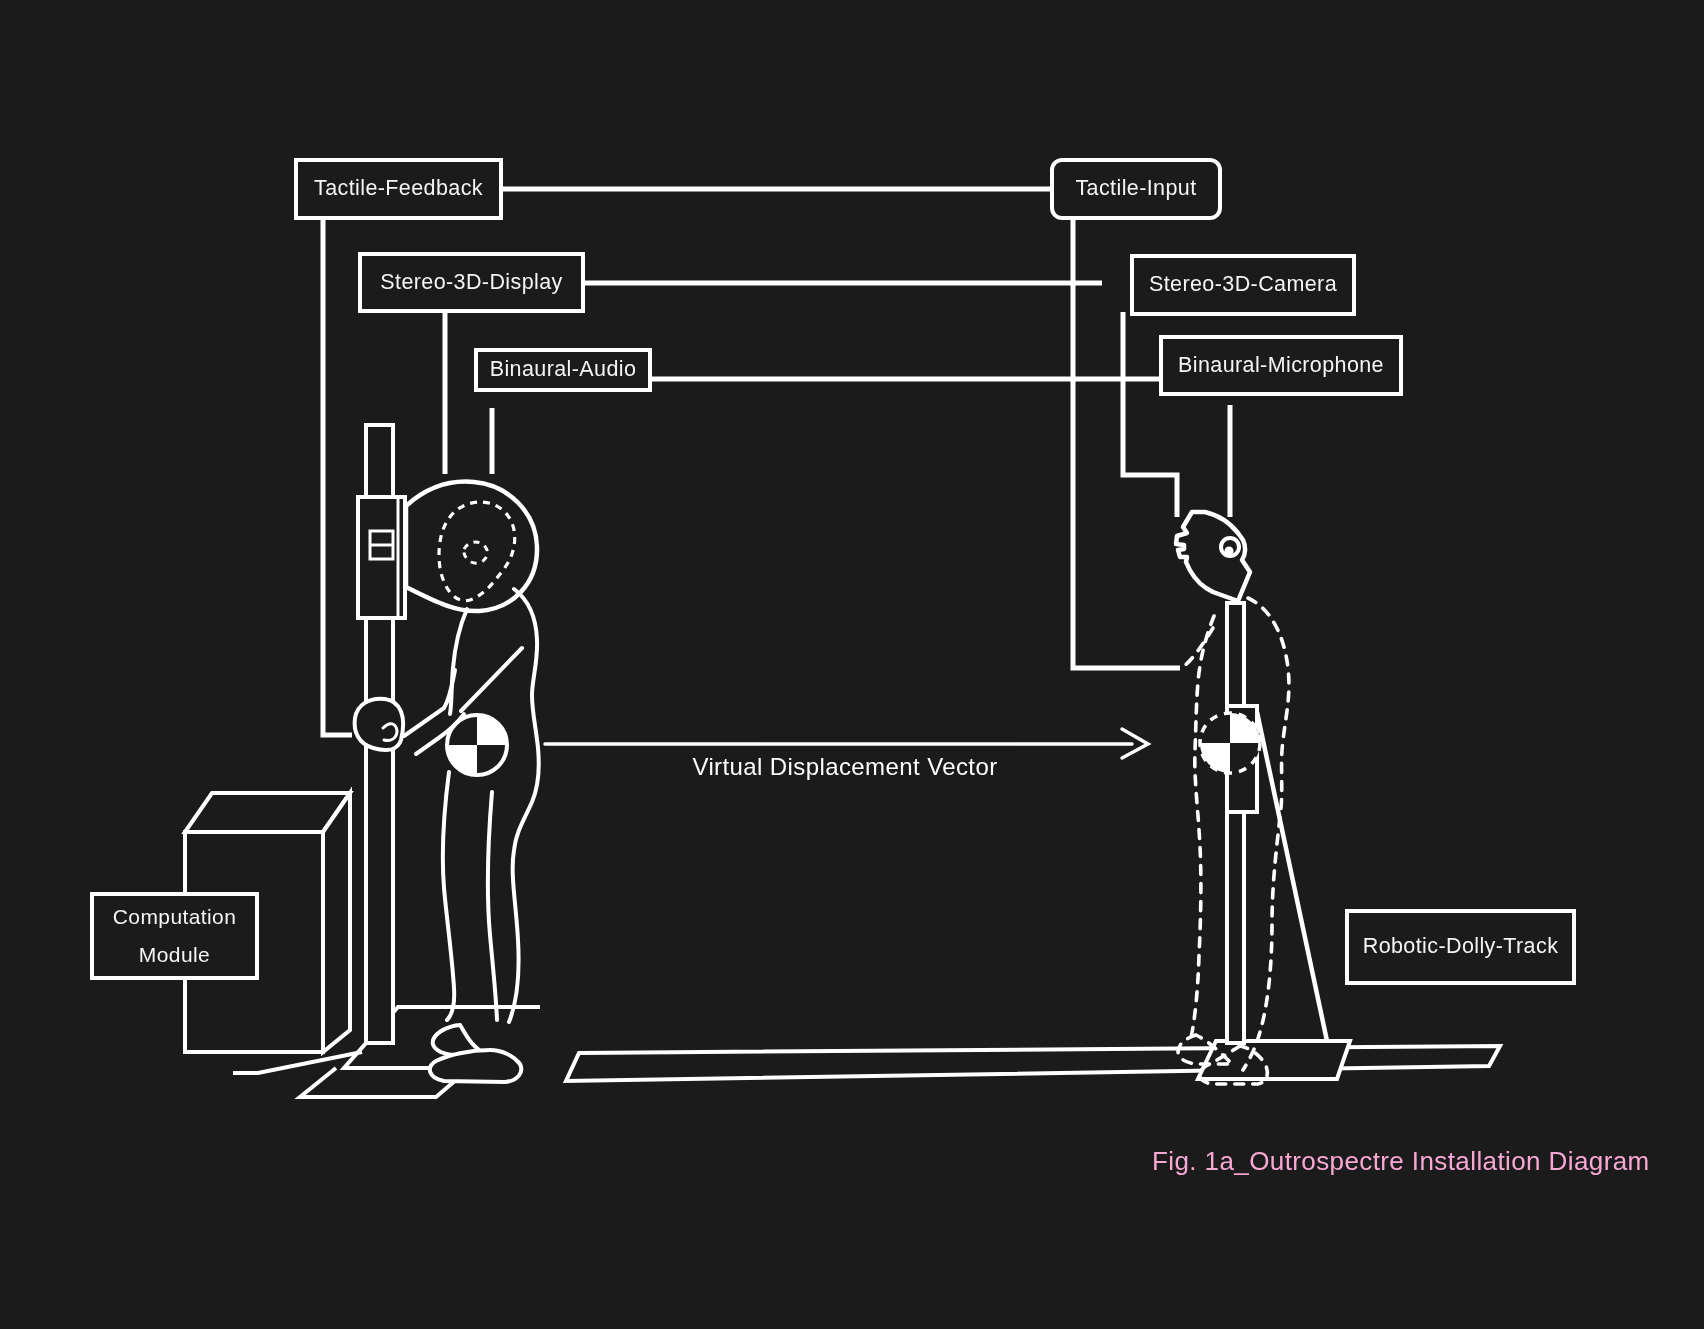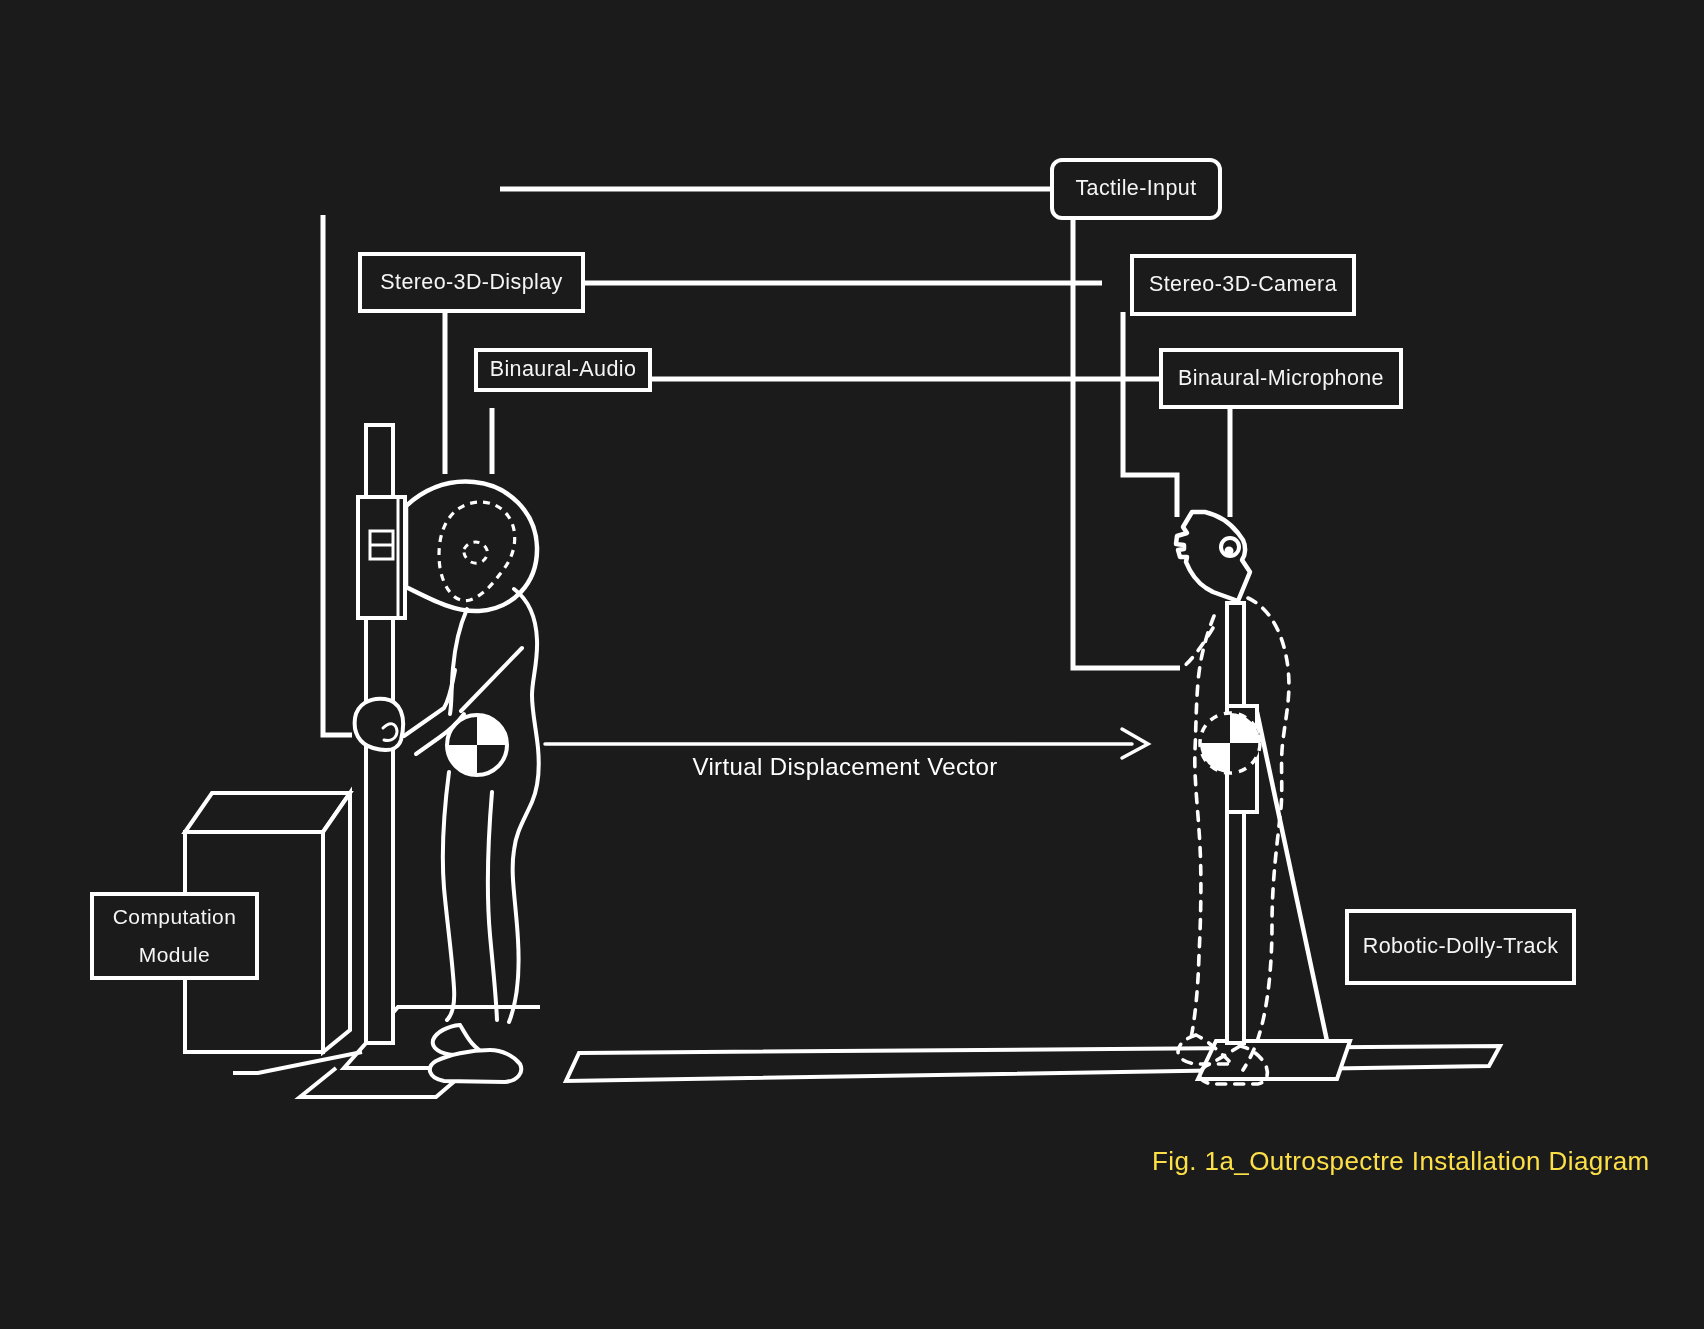--- a/index.html
+++ b/index.html
@@ -15,30 +15,30 @@
     display:flex;align-items:center;justify-content:center;
     color:#f5f5f5;font-size:21.5px;letter-spacing:.4px;
     text-align:center;line-height:1.35;white-space:nowrap;
   }
   .labelbox.two-line{white-space:normal;line-height:1.8;font-size:21px;}
   .floatlabel{
     position:absolute;color:#ffffff;font-size:24px;letter-spacing:.4px;
     text-align:center;
   }
   .caption{
-    position:absolute;color:#fde047;font-size:26px;letter-spacing:.4px;
+    position:absolute;color:#f9a8d4;font-size:26px;letter-spacing:.4px;
     white-space:nowrap;
   }
   
   #b-tactile-feedback {left:294px;top:158px;width:209px;height:62px;}
   #b-stereo-3d-display{left:358px;top:252px;width:227px;height:61px;}
   #b-binaural-audio   {left:474px;top:348px;width:178px;height:44px;}
   #b-tactile-input    {left:1050px;top:158px;width:172px;height:62px;border-radius:12px;}
   #b-stereo-3d-camera {left:1098px;top:254px;width:226px;height:62px;margin-left:32px;}
-  #b-binaural-microphone{left:1159px;top:348px;width:244px;height:61px;text-align:right;}
+  #b-binaural-microphone{left:1159px;top:335px;width:244px;height:61px;text-align:right;}
   #b-computation-module{left:90px;top:892px;width:169px;height:88px;flex-direction:column;}
   #b-robotic-dolly-track{left:1345px;top:909px;width:231px;height:76px;}
   #l-arrow{left:645px;top:753px;width:400px;}
   #l-caption{left:1152px;top:1146px;}
 </style>
 </head>
 <body>
 
 <div class="stage">
 
@@ -142,20 +142,21 @@
                L 1258,1084 C 1268,1082 1270,1072 1264,1062 C 1258,1054 1250,1048 1240,1046 Z"></path>
     </g>
 
     <g>
       <circle cx="1230" cy="743" r="30" fill="#1b1b1b" stroke="#ffffff" stroke-width="3.5" stroke-dasharray="8 7"></circle>
       <path d="M 1230,743 L 1230,713 A 30 30 0 0 1 1260,743 Z" fill="#ffffff"></path>
       <path d="M 1230,743 L 1230,773 A 30 30 0 0 1 1200,743 Z" fill="#ffffff"></path>
     </g>
   </svg>
 
+  <div class="labelbox" id="b-tactile-feedback">Tactile-Feedback</div>
   <div class="labelbox" id="b-stereo-3d-display">Stereo-3D-Display</div>
   <div class="labelbox" id="b-binaural-audio">Binaural-Audio</div>
   <div class="labelbox" id="b-tactile-input">Tactile-Input</div>
   <div class="labelbox" id="b-stereo-3d-camera">Stereo-3D-Camera</div>
   <div class="labelbox" id="b-binaural-microphone">Binaural-Microphone</div>
   <div class="labelbox two-line" id="b-computation-module">
     <span>Computation</span>
     <span>Module</span>
   </div>
   <div class="labelbox" id="b-robotic-dolly-track">Robotic-Dolly-Track</div>

